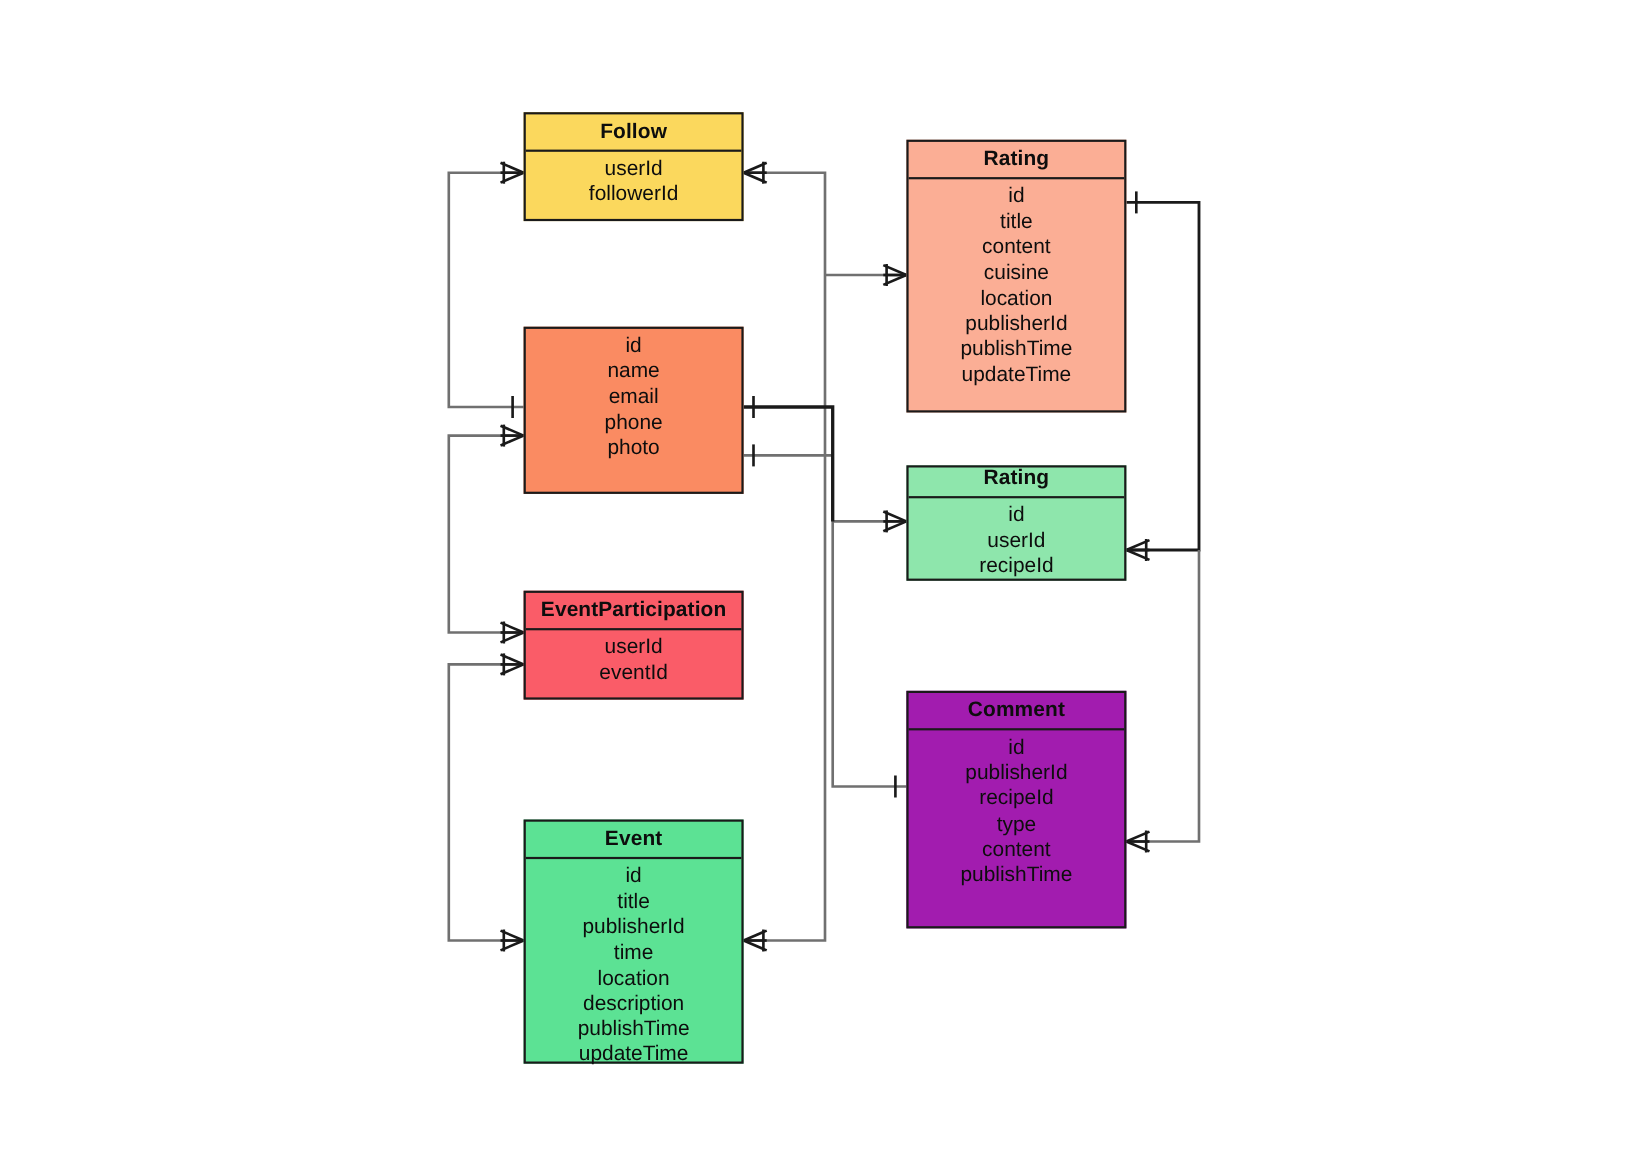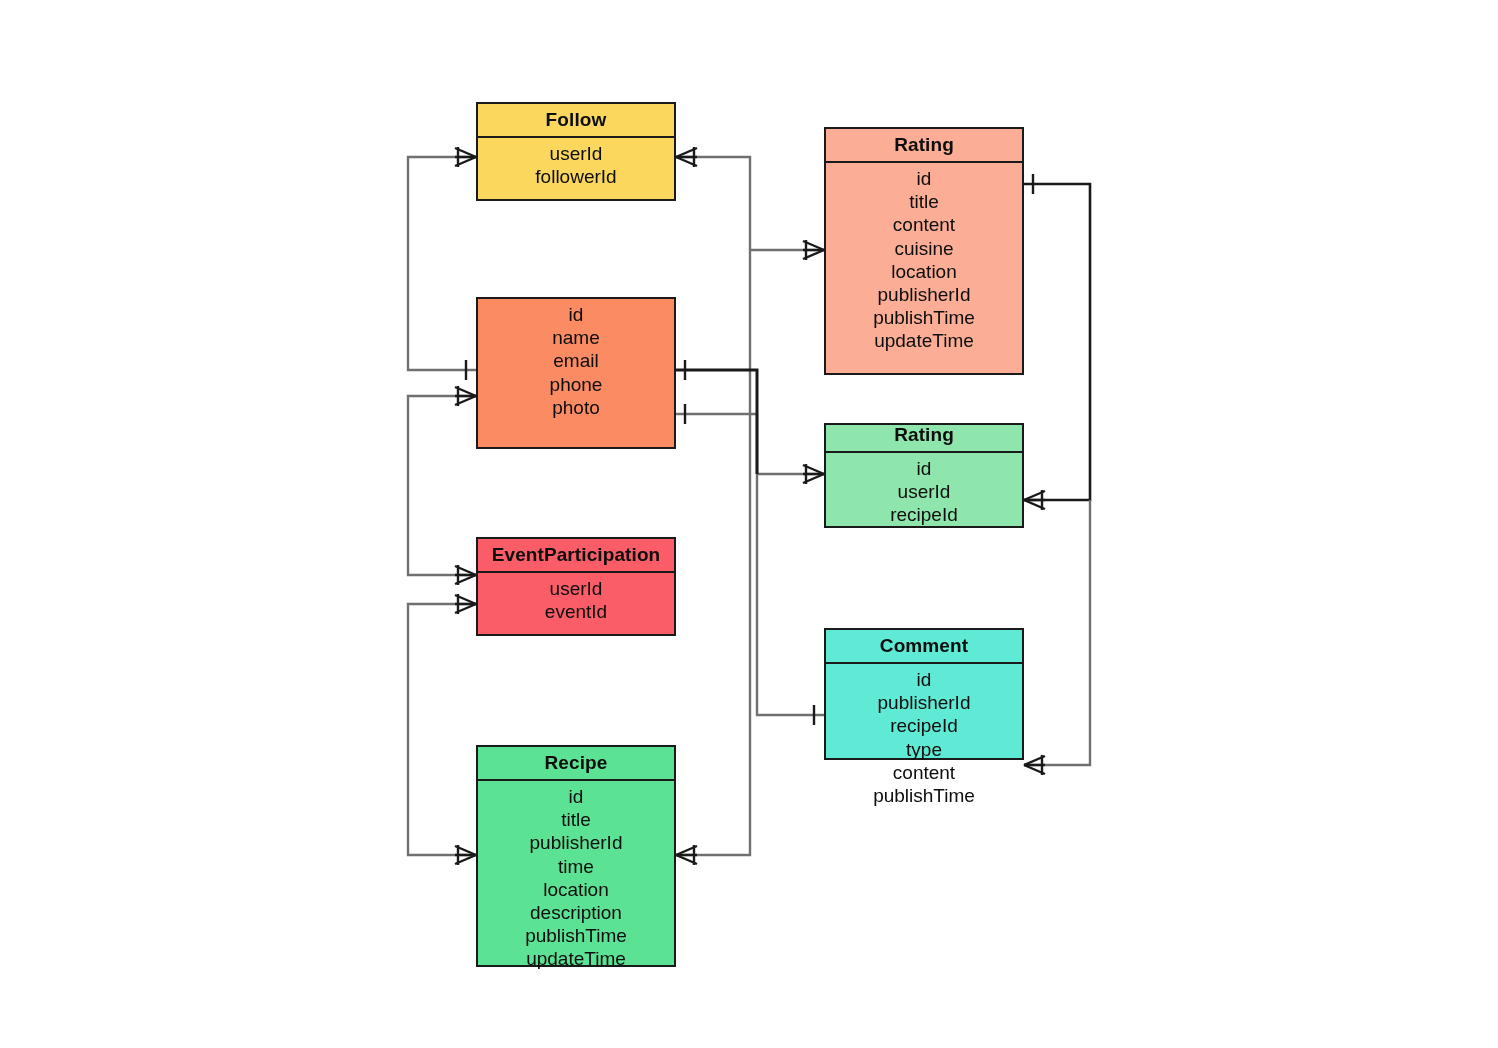--- a/index.html
+++ b/index.html
@@ -209,21 +209,21 @@
         </div>
       </div>
       <div class="entity" style="left: 476px; top: 537px; width: 200px; height: 99px; background: rgb(250, 92, 104); border-color: rgb(26, 26, 26);">
         <div class="entity-title">EventParticipation</div>
         <div class="entity-attrs">
           <div class="attr">userId</div>
           <div class="attr">eventId</div>
         </div>
       </div>
       <div class="entity" style="left: 476px; top: 745px; width: 200px; height: 222px; background: rgb(92, 226, 148); border-color: rgb(26, 26, 26);">
-        <div class="entity-title">Recipe</div>
+        <div class="entity-title">Event</div>
         <div class="entity-attrs">
           <div class="attr">id</div>
           <div class="attr">title</div>
           <div class="attr">publisherId</div>
           <div class="attr">time</div>
           <div class="attr">location</div>
           <div class="attr">description</div>
           <div class="attr">publishTime</div>
           <div class="attr">updateTime</div>
         </div>
@@ -242,21 +242,21 @@
         </div>
       </div>
       <div class="entity" style="left: 824px; top: 423px; width: 200px; height: 105px; background: rgb(142, 230, 172); border-color: rgb(26, 26, 26); justify-content: center;">
         <div class="entity-title">Rating</div>
         <div class="entity-attrs">
           <div class="attr">id</div>
           <div class="attr">userId</div>
           <div class="attr">recipeId</div>
         </div>
       </div>
-      <div class="entity" style="left: 824px; top: 628px; width: 200px; height: 132px; background: #5eead4; border-color: rgb(26, 26, 26);">
+      <div class="entity" style="left: 824px; top: 628px; width: 200px; height: 216px; background: #a21caf; border-color: rgb(26, 26, 26);">
         <div class="entity-title">Comment</div>
         <div class="entity-attrs">
           <div class="attr">id</div>
           <div class="attr">publisherId</div>
           <div class="attr">recipeId</div>
           <div class="attr">type</div>
           <div class="attr">content</div>
           <div class="attr">publishTime</div>
         </div>
       </div>

